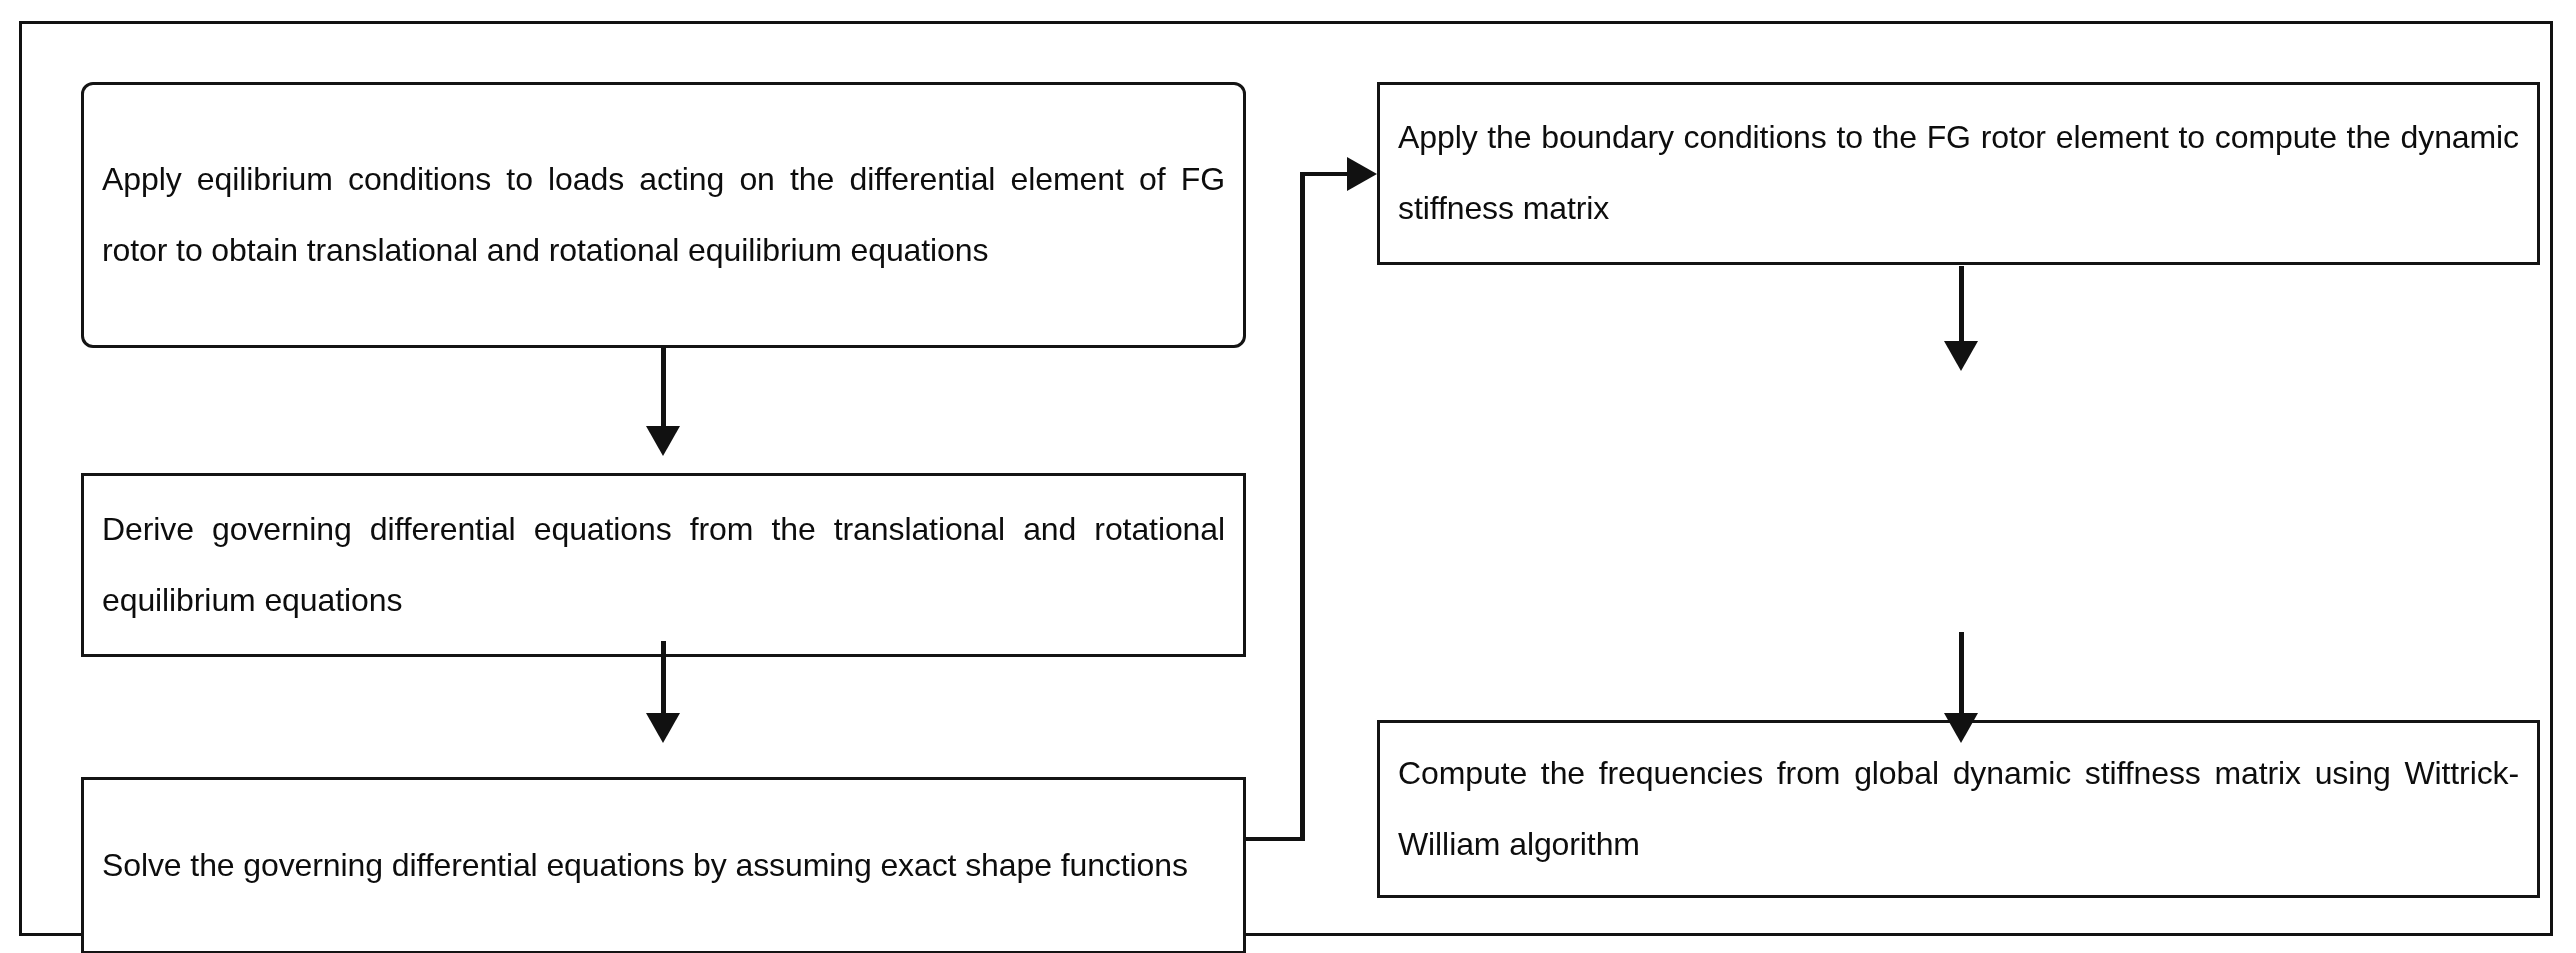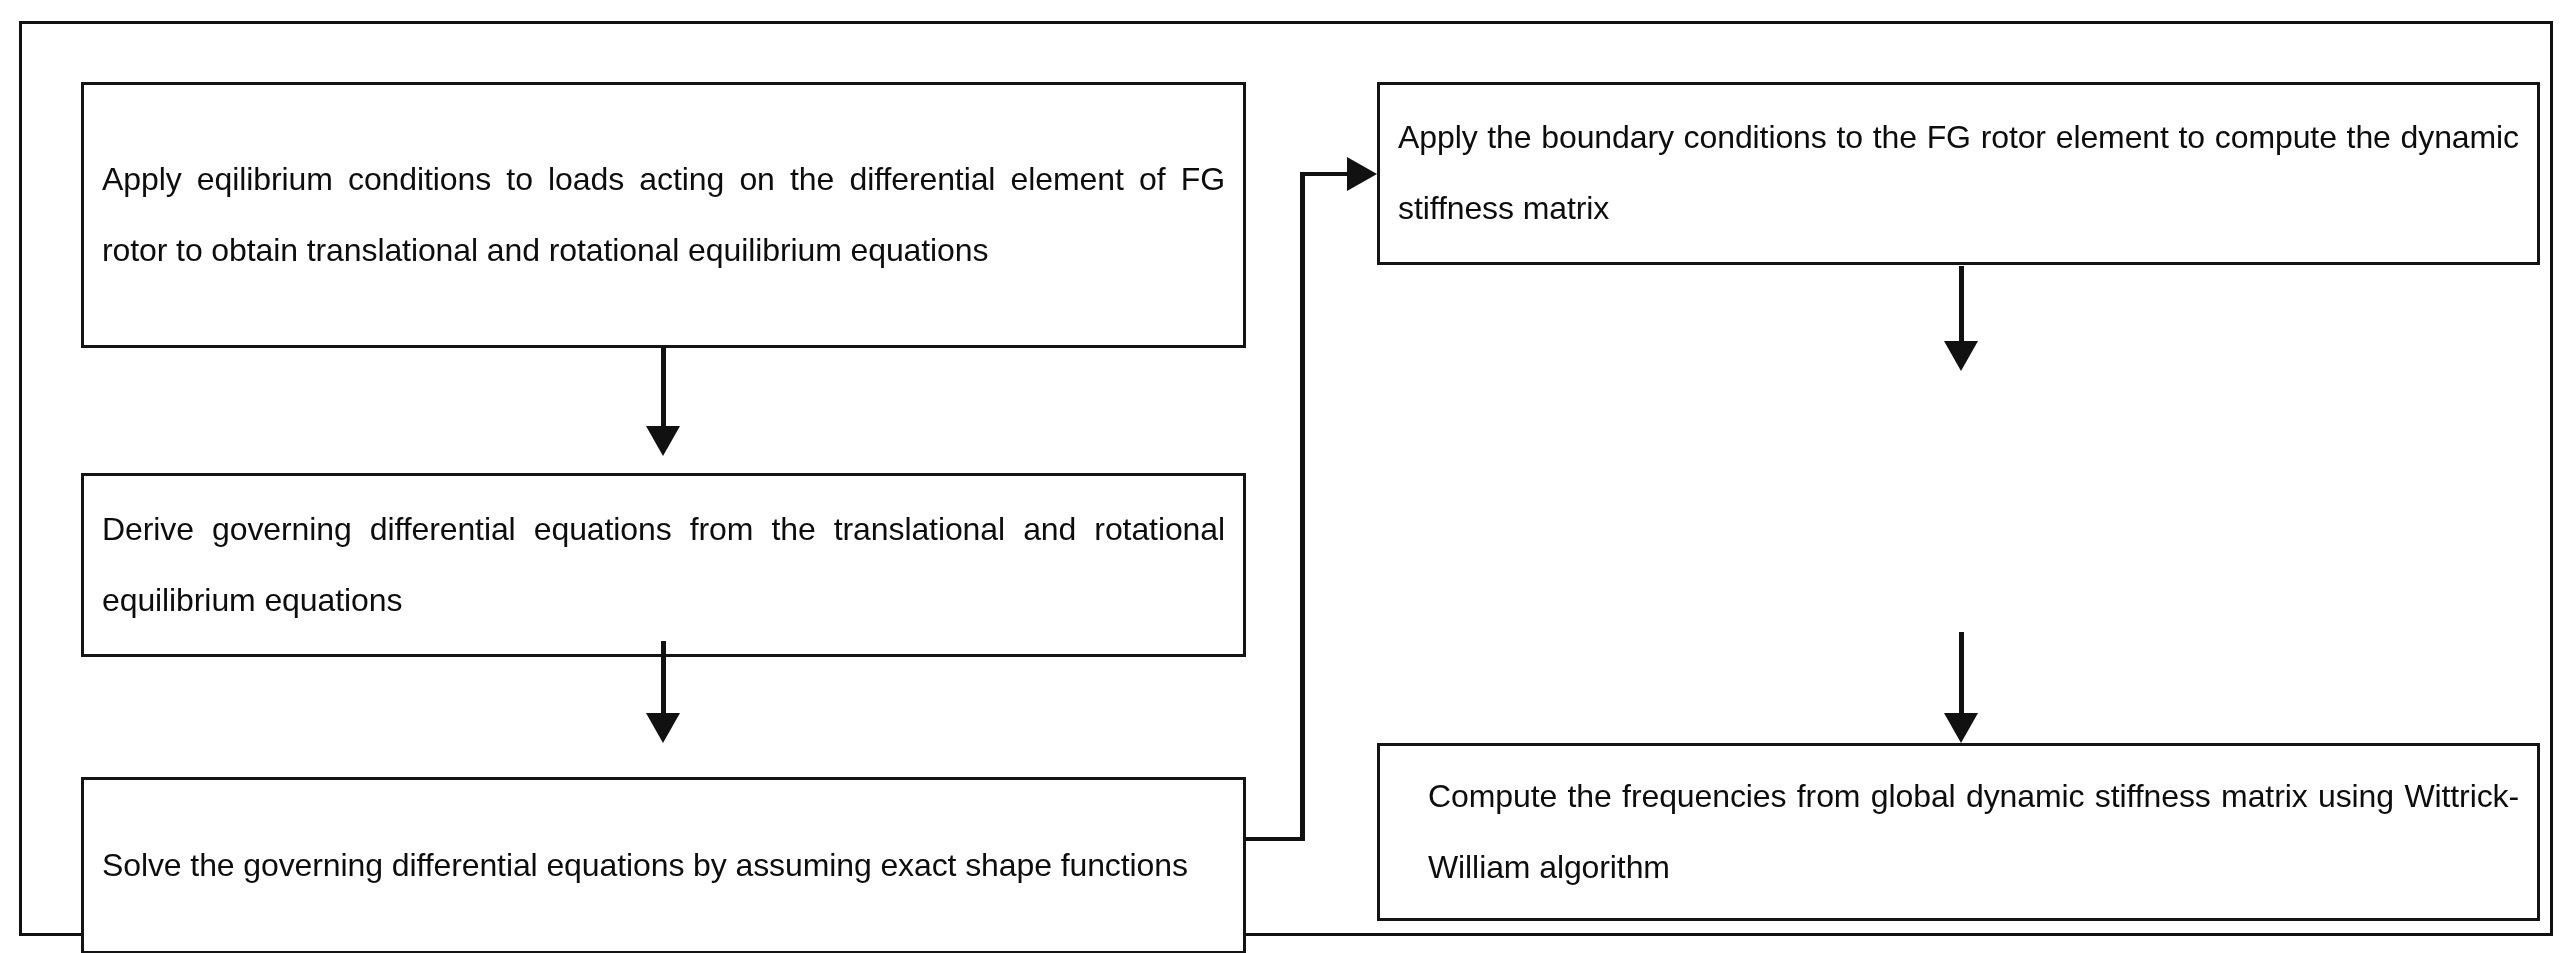--- a/index.html
+++ b/index.html
@@ -52,27 +52,27 @@
     font-size: 32px;
     line-height: 71px;
     color: #0d0d0d;
     letter-spacing: -0.1px;
     word-spacing: 0px;
     -webkit-hyphens: none;
     hyphens: none;
   }
 
   
-  #box-apply-equilibrium { left: 59px;  top: 58px;   width: 1165px; height: 266px; }
+  #box-apply-equilibrium { left: 59px;  top: 58px;   width: 1165px; height: 266px; border-radius: 12px; }
   #box-derive-governing  { left: 59px;  top: 433px;  width: 1165px; height: 184px; margin-top: 16px; }
   #box-solve-governing   { left: 59px;  top: 753px; width: 1165px; height: 177px; }
   
   #box-apply-boundary    { left: 1355px; top: 58px;   width: 1163px; height: 183px; }
   #box-assemble-matrices { left: 1355px; top: 347px;  width: 1163px; height: 261px; }
-  #box-compute-frequency { left: 1355px; top: 719px; width: 1163px; height: 178px; padding-left: 30px; }
+  #box-compute-frequency { left: 1355px; top: 696px; width: 1163px; height: 178px; }
 
   
   .conn-line {
     position: absolute;
     background: #111111;
   }
   .conn-v { width: 4.8px; }
   .conn-h { height: 4.8px; }
 
   

